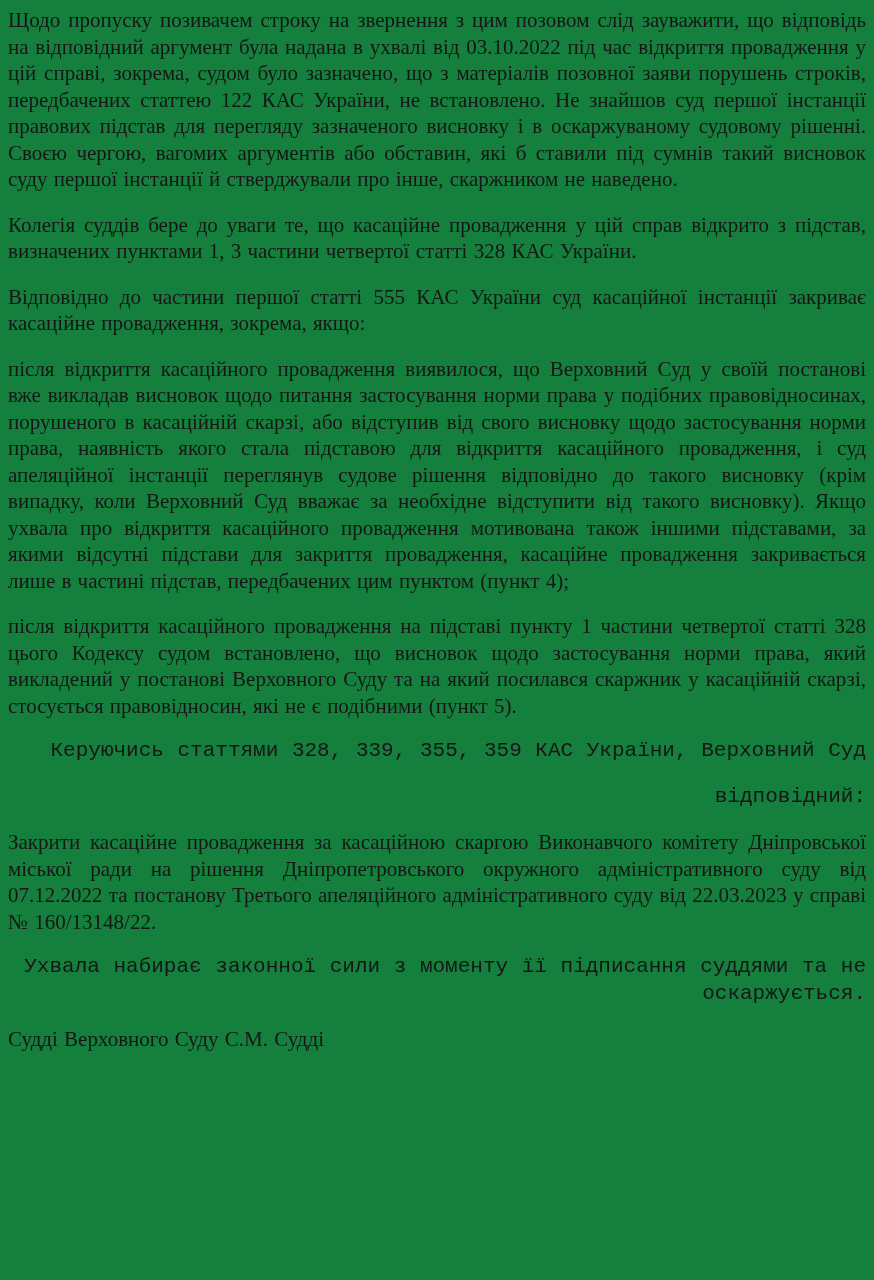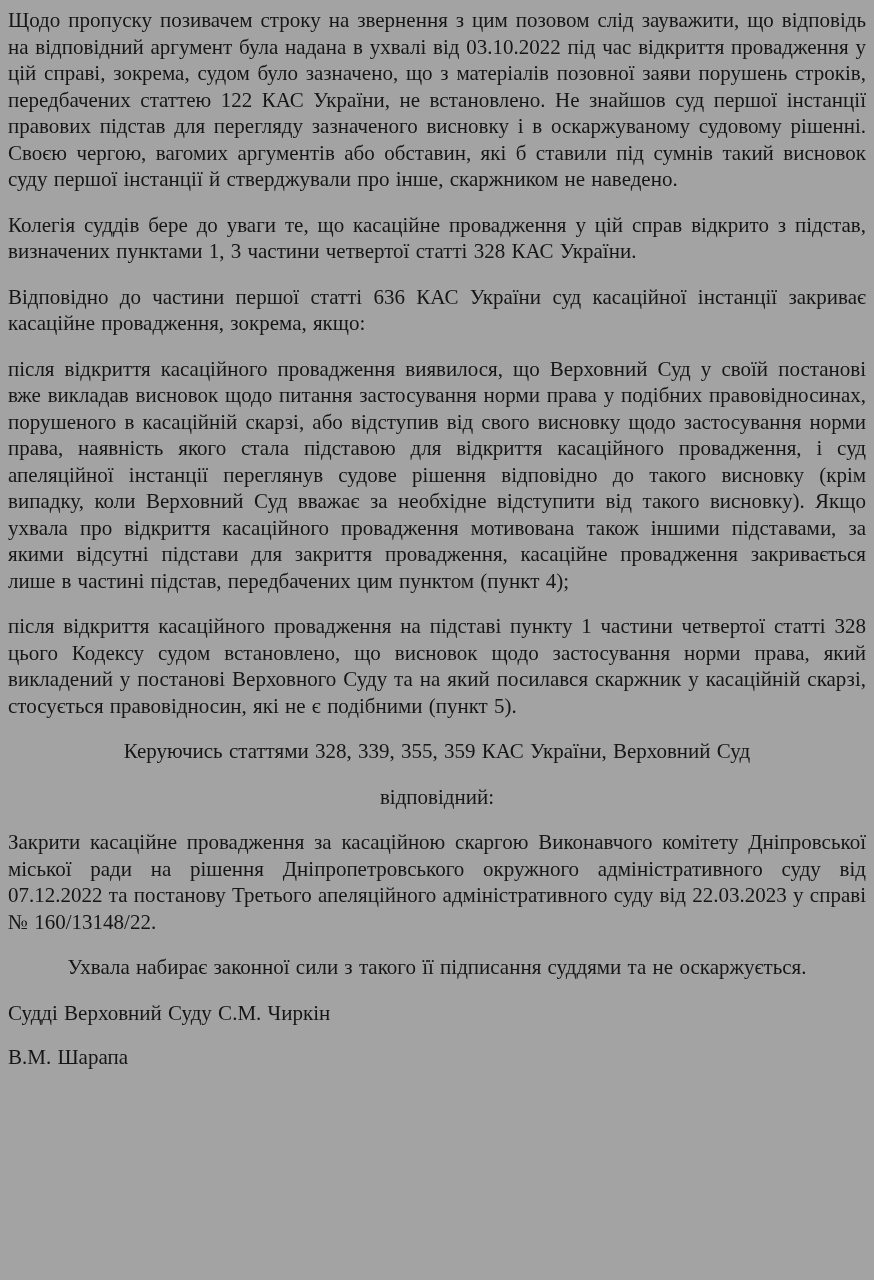--- a/index.html
+++ b/index.html
@@ -10,48 +10,48 @@
   body {
     width: 874px;
     height: 1280px;
     overflow: hidden;
   }
   .page {
     box-sizing: border-box;
     width: 874px;
     height: 1280px;
     padding: 7px 8px 0 8px;
-    background: #a3a3a3;
+    background: #15803d;
   }
   .page p {
     margin: 0 0 19px 0;
     font-family: "Liberation Serif", "DejaVu Serif", serif;
     font-size: 21px;
     line-height: 26.5px;
     color: #161616;
     text-align: justify;
     letter-spacing: 0;
     word-spacing: 1px;
   }
   .page p.single {
-    text-align: center;
+    text-align: right;
+    font-family: Liberation Mono, monospace;
   }
   .page p.signature {
     text-align: left;
     margin-bottom: 18px;
   }
 </style>
 </head>
 <body>
 
 <div class="page">
   <p>Щодо пропуску позивачем строку на звернення з цим позовом слід зауважити, що відповідь на відповідний аргумент була надана в ухвалі від 03.10.2022 під час відкриття провадження у цій справі, зокрема, судом було зазначено, що з матеріалів позовної заяви порушень строків, передбачених статтею 122 КАС України, не встановлено. Не знайшов суд першої інстанції правових підстав для перегляду зазначеного висновку і в оскаржуваному судовому рішенні. Своєю чергою, вагомих аргументів або обставин, які б ставили під сумнів такий висновок суду першої інстанції й стверджували про інше, скаржником не наведено.</p>
   <p>Колегія суддів бере до уваги те, що касаційне провадження у цій справ відкрито з підстав, визначених пунктами 1, 3 частини четвертої статті 328 КАС України.</p>
-  <p>Відповідно до частини першої статті 636 КАС України суд касаційної інстанції закриває касаційне провадження, зокрема, якщо:</p>
+  <p>Відповідно до частини першої статті 555 КАС України суд касаційної інстанції закриває касаційне провадження, зокрема, якщо:</p>
   <p>після відкриття касаційного провадження виявилося, що Верховний Суд у своїй постанові вже викладав висновок щодо питання застосування норми права у подібних правовідносинах, порушеного в касаційній скарзі, або відступив від свого висновку щодо застосування норми права, наявність якого стала підставою для відкриття касаційного провадження, і суд апеляційної інстанції переглянув судове рішення відповідно до такого висновку (крім випадку, коли Верховний Суд вважає за необхідне відступити від такого висновку). Якщо ухвала про відкриття касаційного провадження мотивована також іншими підставами, за якими відсутні підстави для закриття провадження, касаційне провадження закривається лише в частині підстав, передбачених цим пунктом (пункт 4);</p>
   <p>після відкриття касаційного провадження на підставі пункту 1 частини четвертої статті 328 цього Кодексу судом встановлено, що висновок щодо застосування норми права, який викладений у постанові Верховного Суду та на який посилався скаржник у касаційній скарзі, стосується правовідносин, які не є подібними (пункт 5).</p>
   <p class="single">Керуючись статтями 328, 339, 355, 359 КАС України, Верховний Суд</p>
   <p class="single">відповідний:</p>
   <p>Закрити касаційне провадження за касаційною скаргою Виконавчого комітету Дніпровської міської ради на рішення Дніпропетровського окружного адміністративного суду від 07.12.2022 та постанову Третього апеляційного адміністративного суду від 22.03.2023 у справі № 160/13148/22.</p>
-  <p class="single">Ухвала набирає законної сили з такого її підписання суддями та не оскаржується.</p>
-  <p class="signature">Судді Верховний Суду С.М. Чиркін</p>
-  <p class="signature">В.М. Шарапа</p>
+  <p class="single">Ухвала набирає законної сили з моменту її підписання суддями та не оскаржується.</p>
+  <p class="signature">Судді Верховного Суду С.М. Судді</p>
 </div>
 
 </body></html>

